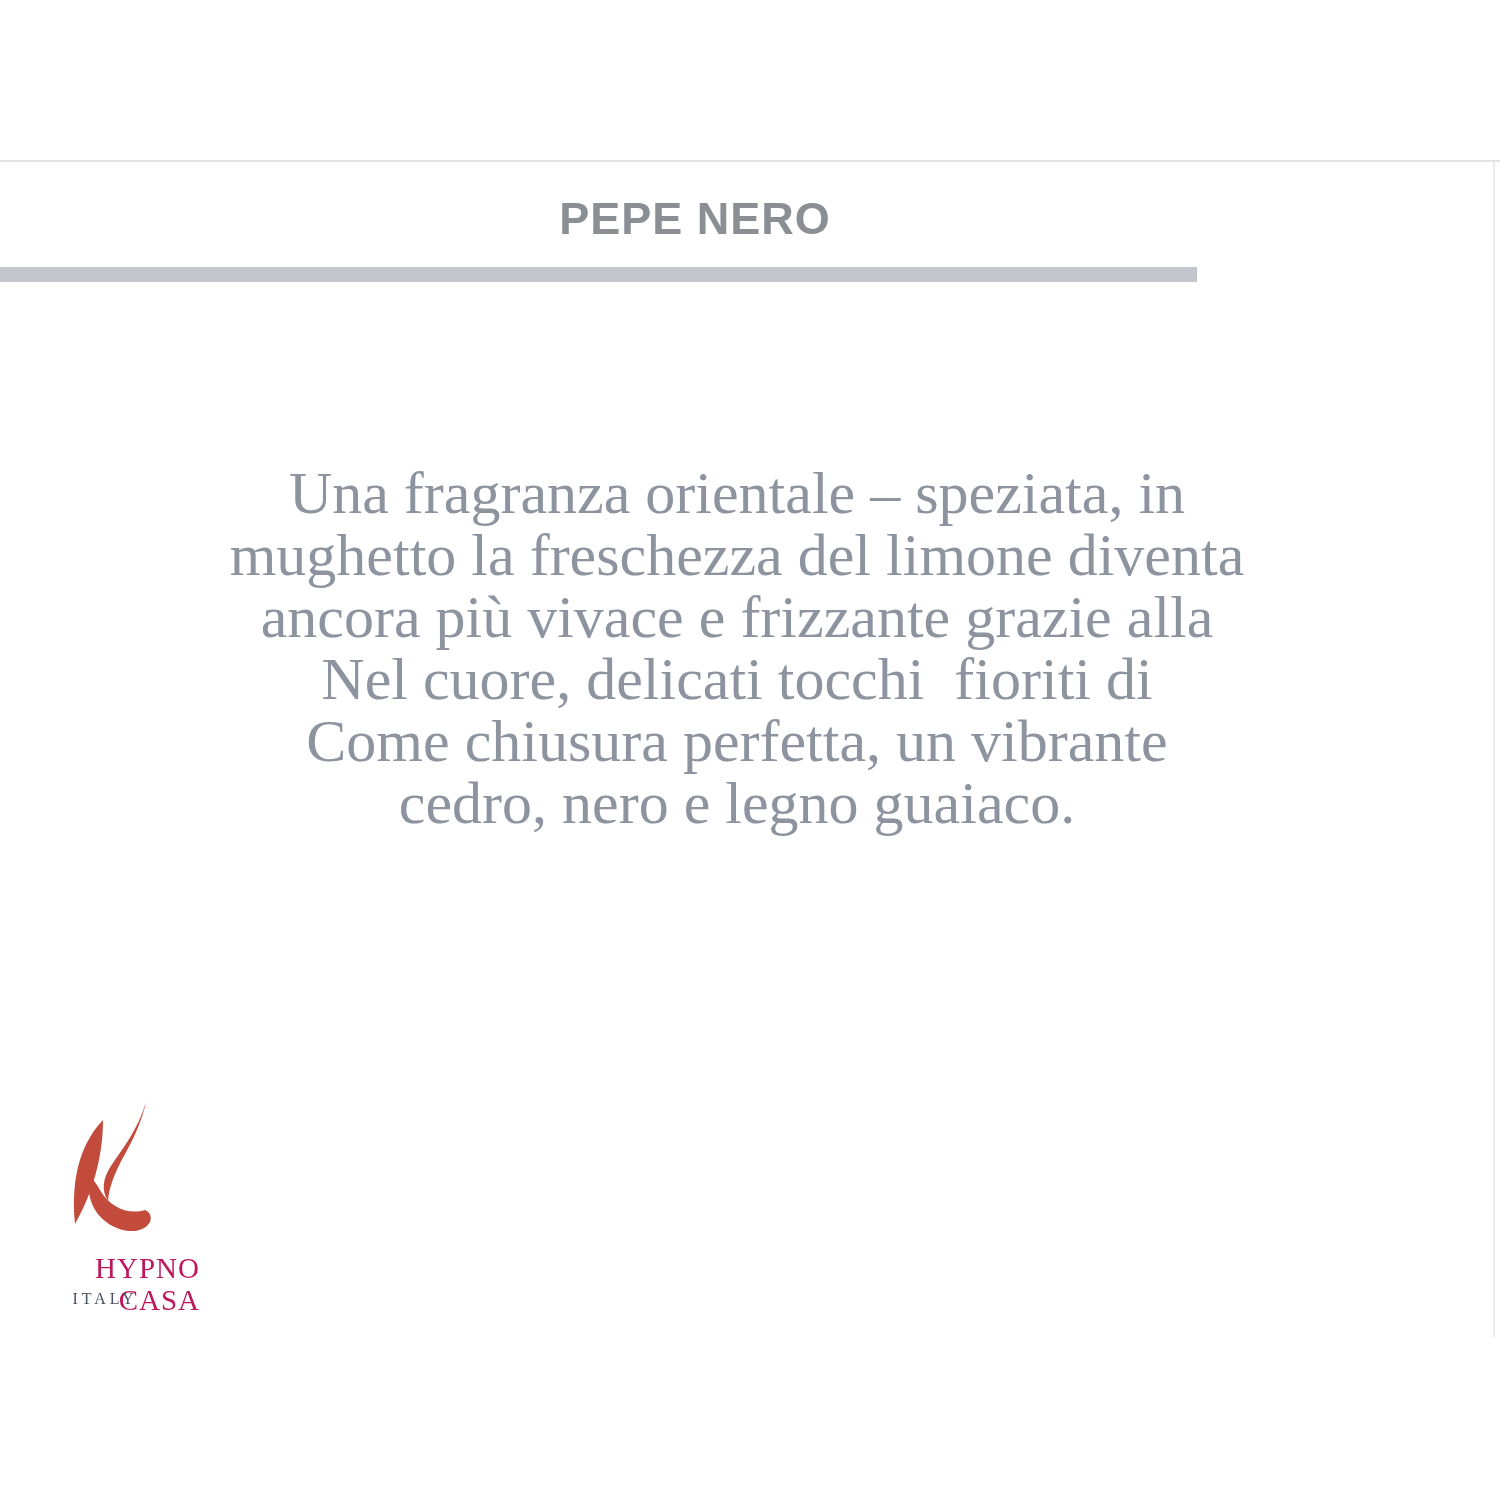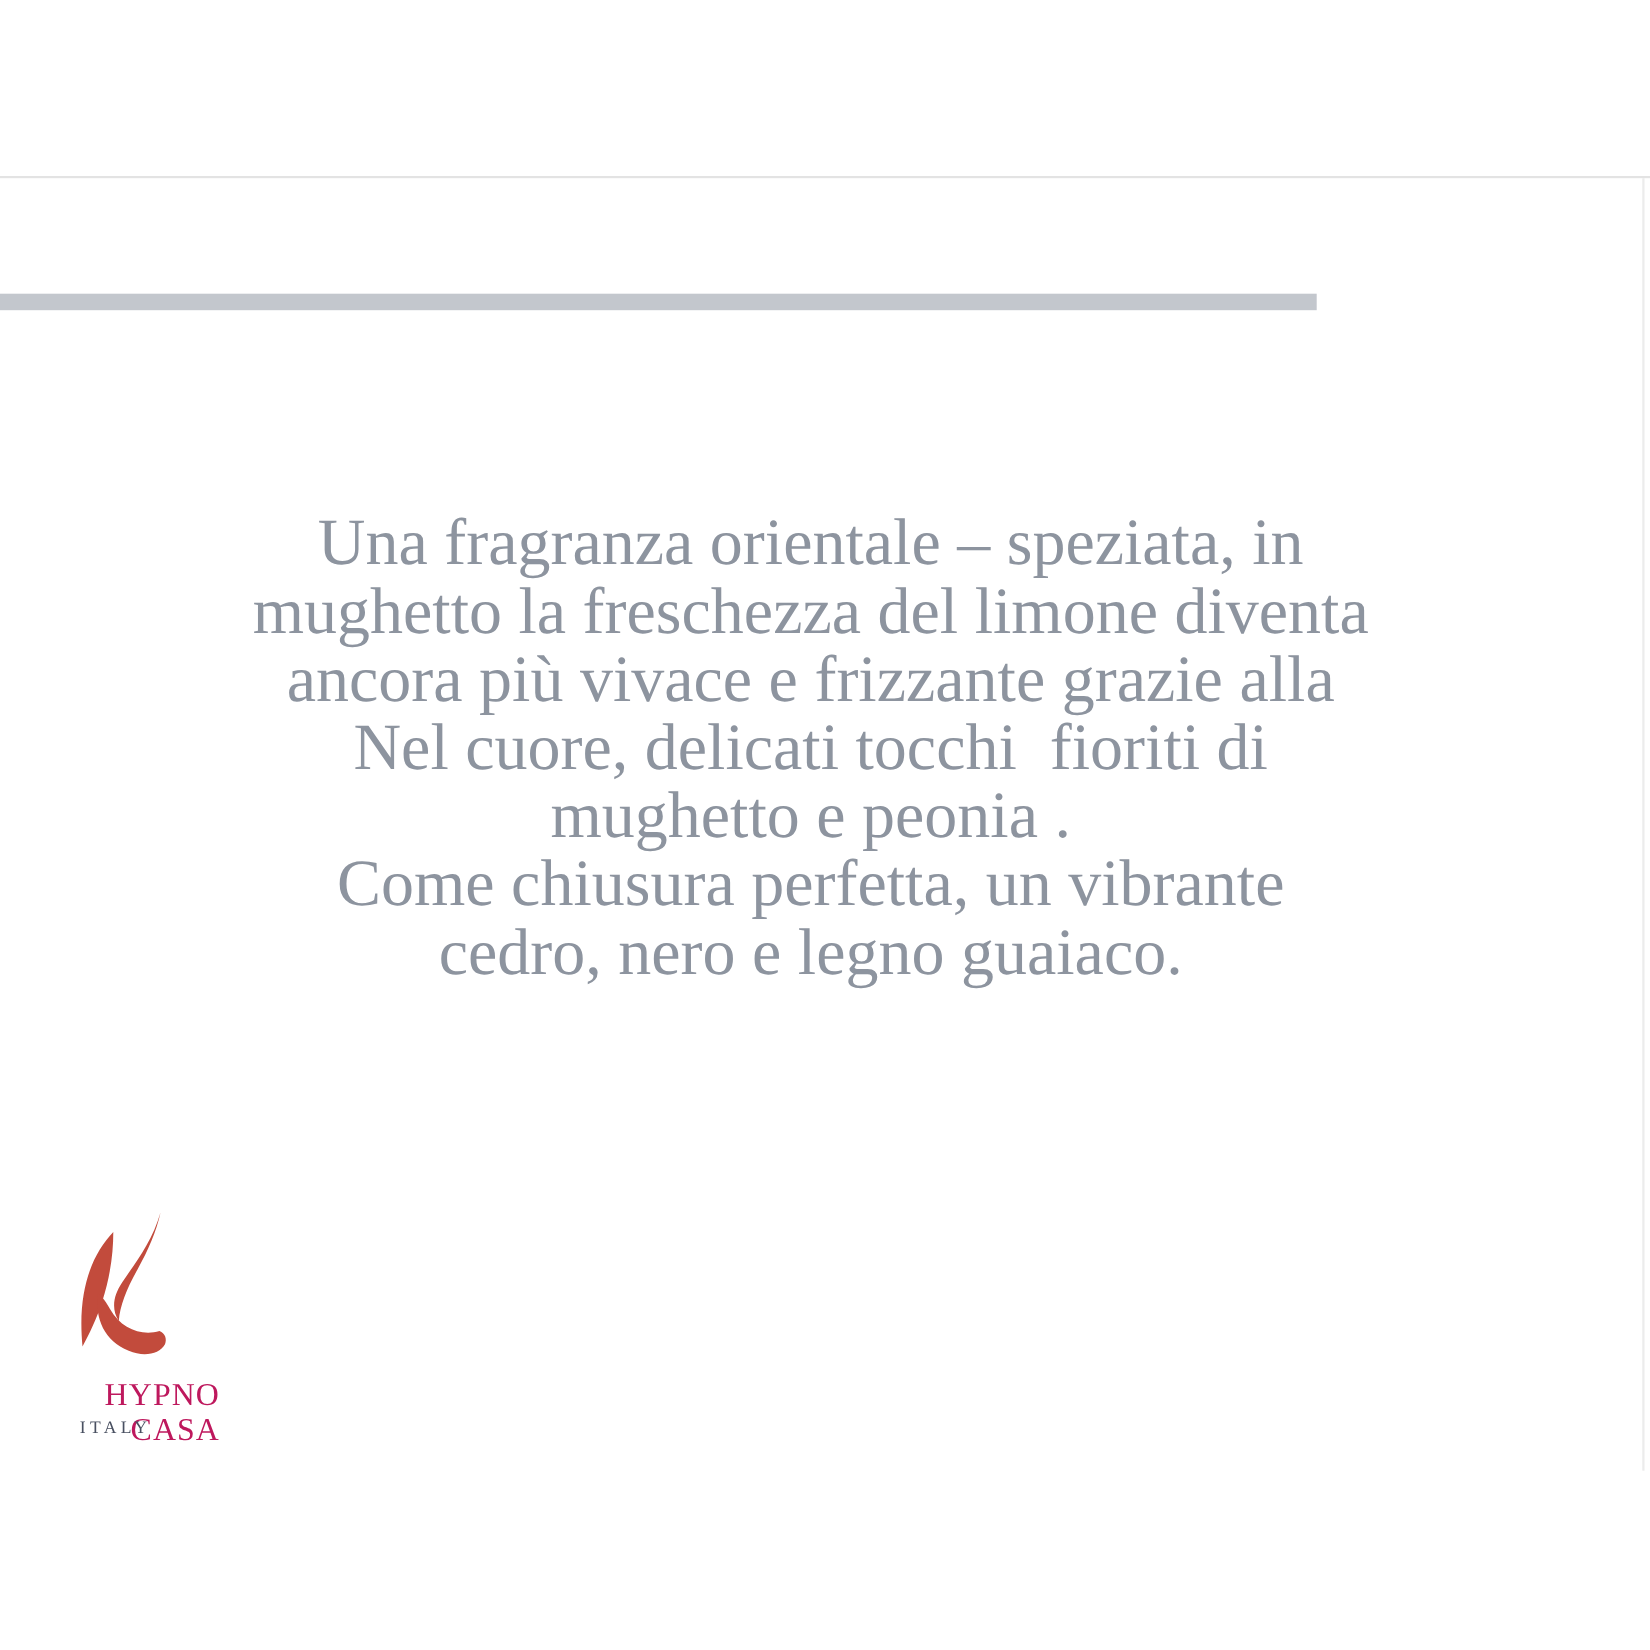--- a/index.html
+++ b/index.html
@@ -100,29 +100,29 @@
     color: #495061;
   }
 </style>
 </head>
 <body>
 
 <div class="canvas">
 
   <div class="top-divider"></div>
 
+  <div class="page-title">PEPE NERO</div>
 
   <div class="title-bar"></div>
 
   <div class="body-text">
     <div class="body-line">Una fragranza orientale – speziata, in</div>
     <div class="body-line">mughetto la freschezza del limone diventa</div>
     <div class="body-line">ancora più vivace e frizzante grazie alla</div>
     <div class="body-line">Nel cuore, delicati tocchi  fioriti di</div>
-    <div class="body-line">mughetto e peonia .</div>
     <div class="body-line">Come chiusura perfetta, un vibrante</div>
     <div class="body-line">cedro, nero e legno guaiaco.</div>
   </div>
 
   <svg class="logo-flame" viewBox="0 0 92 150" xmlns="http://www.w3.org/2000/svg">
     <g fill="#c24b3c">
 
       <path d="M41,20 C22,40 8,72 13,124 C19,113 26,99 31,83 C38,61 41,40 41,20 Z"></path>
 
       <path d="M84,2 C76,30 60,49 49,66 C41,78 39,90 46,101 C47,87 53,72 63,54 C73,36 80,20 84,2 Z"></path>

